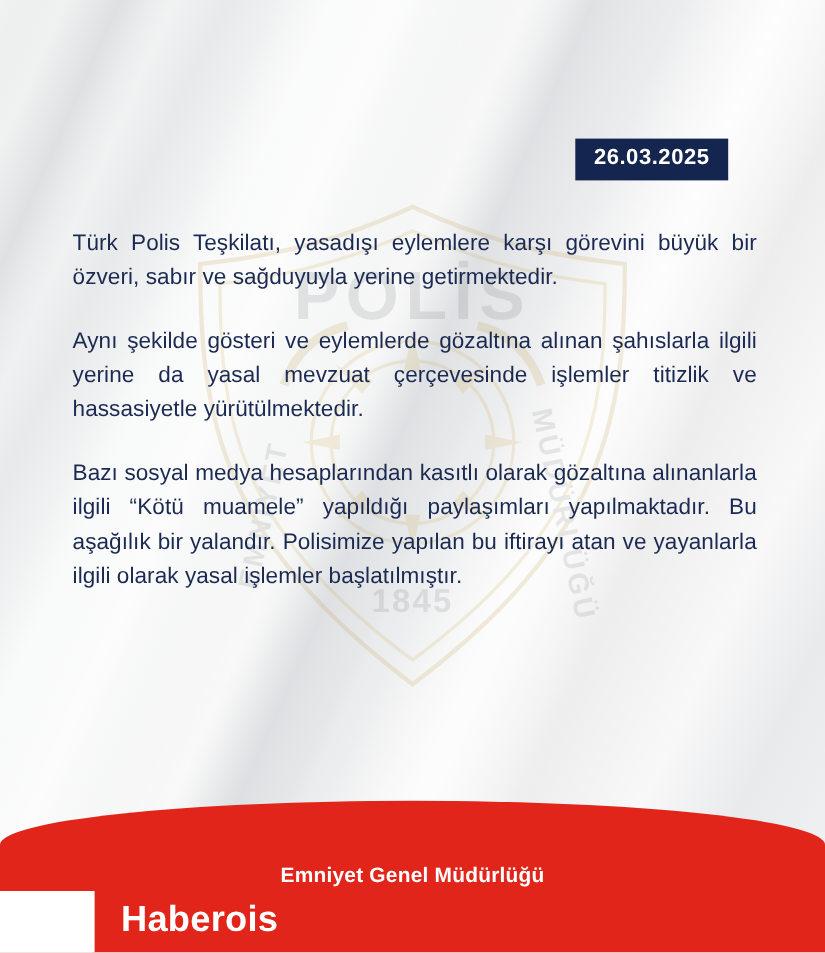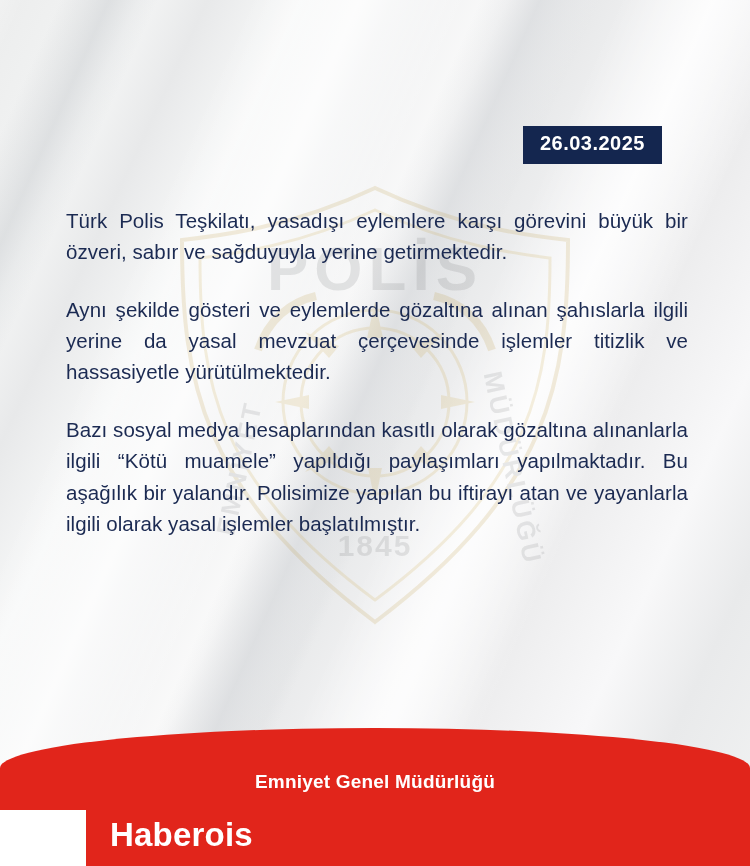--- a/index.html
+++ b/index.html
@@ -111,21 +111,21 @@
     left: 0; bottom: 0;
     width: 750px;
     height: 138px;
     background: #e1251b;
     border-top-left-radius: 60% 48px;
     border-top-right-radius: 60% 48px;
   }
   .footer-title {
     position: absolute;
     left: 0;
-    bottom: 73px;
+    bottom: 58px;
     width: 750px;
     text-align: center;
     color: #ffffff;
     font-size: 19px;
     font-weight: bold;
     letter-spacing: .2px;
   }
   .brand-bar {
     position: absolute;
     left: 84px;

